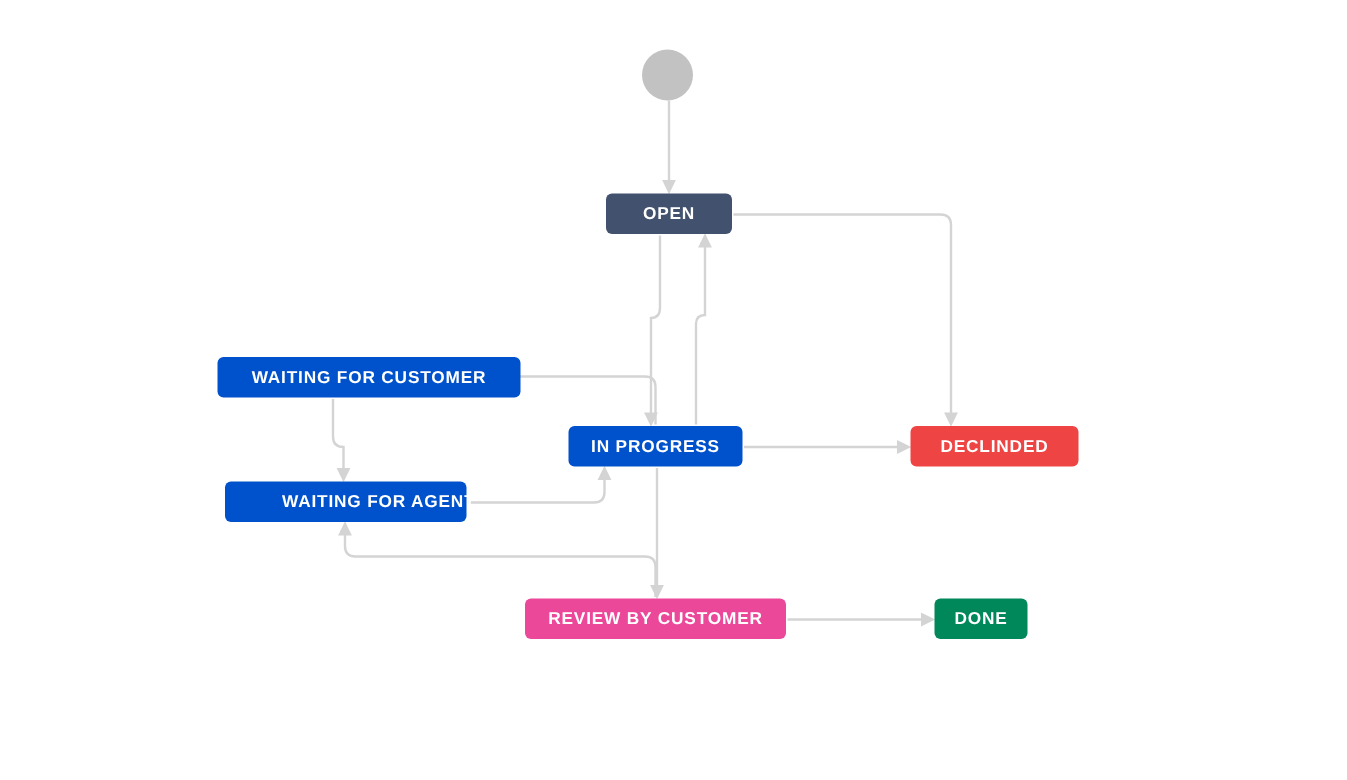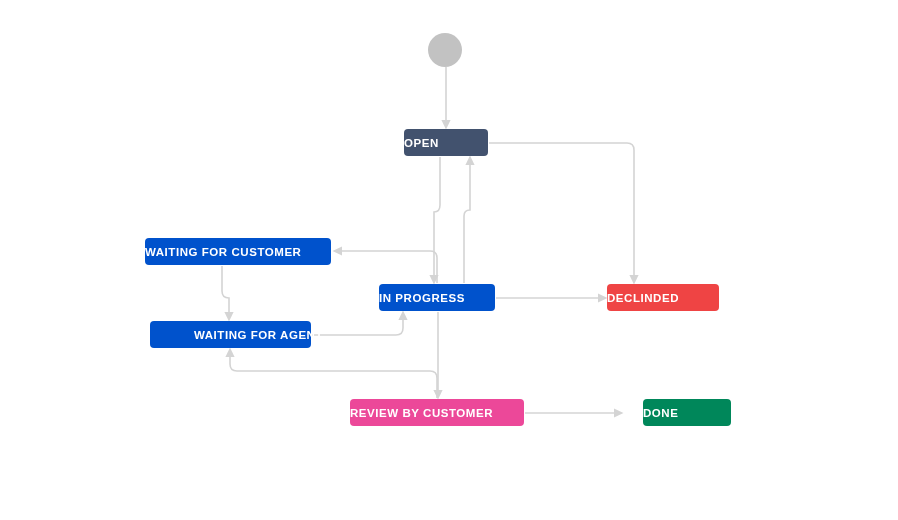--- a/index.html
+++ b/index.html
@@ -21,20 +21,21 @@
     position: absolute;
     left: 0;
     top: 0;
     width: 898px;
     height: 520px;
   }
   .node {
     position: absolute;
     display: flex;
     align-items: center;
+    justify-content: center;
     border-radius: 4px;
     box-sizing: border-box;
     color: #ffffff;
     font-weight: bold;
     font-size: 11.5px;
     letter-spacing: 0.55px;
     white-space: nowrap;
     text-align: center;
     z-index: 3;
     user-select: none;
@@ -93,31 +94,31 @@
       </g>
       <g>
         <path d="M525,413 L617,413" fill="none" stroke="#d4d4d4" stroke-width="1.6" stroke-linecap="butt"></path>
         <polygon points="623.5 413 614 417.6 614 408.4" fill="#d4d4d4"></polygon>
       </g>
     </svg>
 <div class="node-start" style="left: 428px; top: 33px; width: 34px; height: 34px; background: rgb(194, 194, 194);"></div>
     <div class="node" style="left: 404px; top: 129px; width: 84px; height: 27px; background: rgb(66, 82, 110); color: rgb(255, 255, 255);">
       <span>OPEN</span>
     </div>
-    <div class="node" style="left: 145px; top: 238px; width: 186px; height: 27px; background: rgb(0, 82, 204); color: rgb(255, 255, 255);">
+    <div class="node" style="left: 145px; top: 238px; width: 202px; height: 27px; background: rgb(0, 82, 204); color: rgb(255, 255, 255);">
       <span>WAITING FOR CUSTOMER</span>
     </div>
     <div class="node" style="left: 379px; top: 284px; width: 116px; height: 27px; background: rgb(0, 82, 204); color: rgb(255, 255, 255);">
       <span>IN PROGRESS</span>
     </div>
     <div class="node" style="left: 607px; top: 284px; width: 112px; height: 27px; background: #ef4444; color: rgb(255, 255, 255);">
       <span>DECLINDED</span>
     </div>
     <div class="node" style="left: 150px; top: 321px; width: 161px; height: 27px; background: rgb(0, 82, 204); color: rgb(255, 255, 255); padding-left: 44px;">
       <span>WAITING FOR AGENT</span>
     </div>
     <div class="node" style="left: 350px; top: 399px; width: 174px; height: 27px; background: #ec4899; color: rgb(255, 255, 255);">
       <span>REVIEW BY CUSTOMER</span>
     </div>
-    <div class="node" style="left: 623px; top: 399px; width: 88px; height: 27px; background: rgb(0, 135, 90); color: rgb(255, 255, 255); margin-left: 20px;">
+    <div class="node" style="left: 623px; top: 399px; width: 62px; height: 27px; background: rgb(0, 135, 90); color: rgb(255, 255, 255);">
       <span>DONE</span>
     </div>
   </div>
 
 </body></html>

